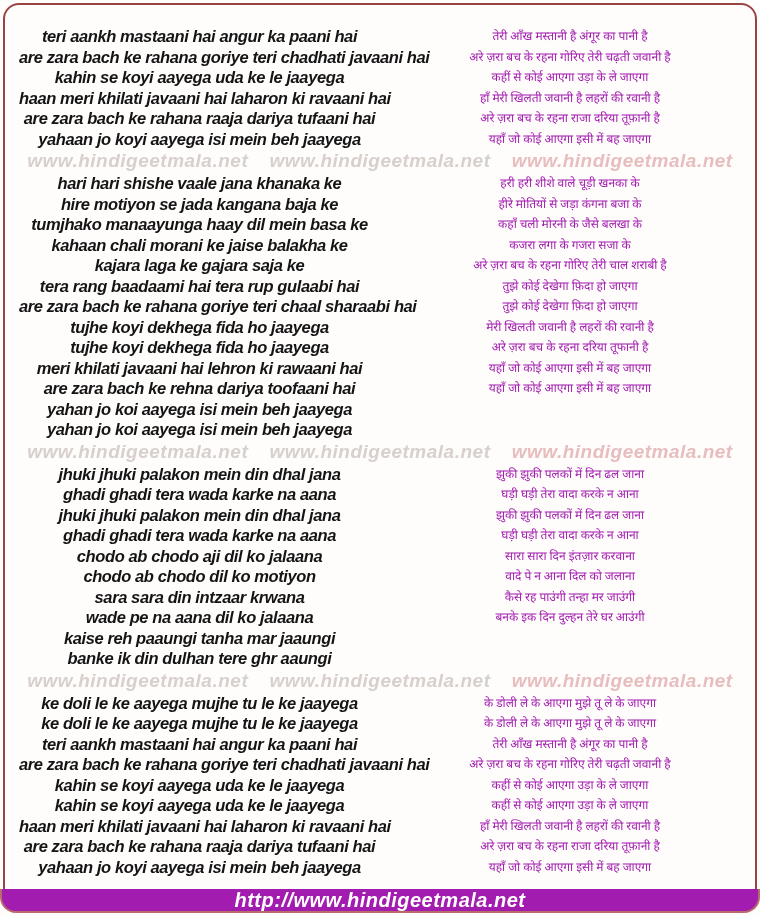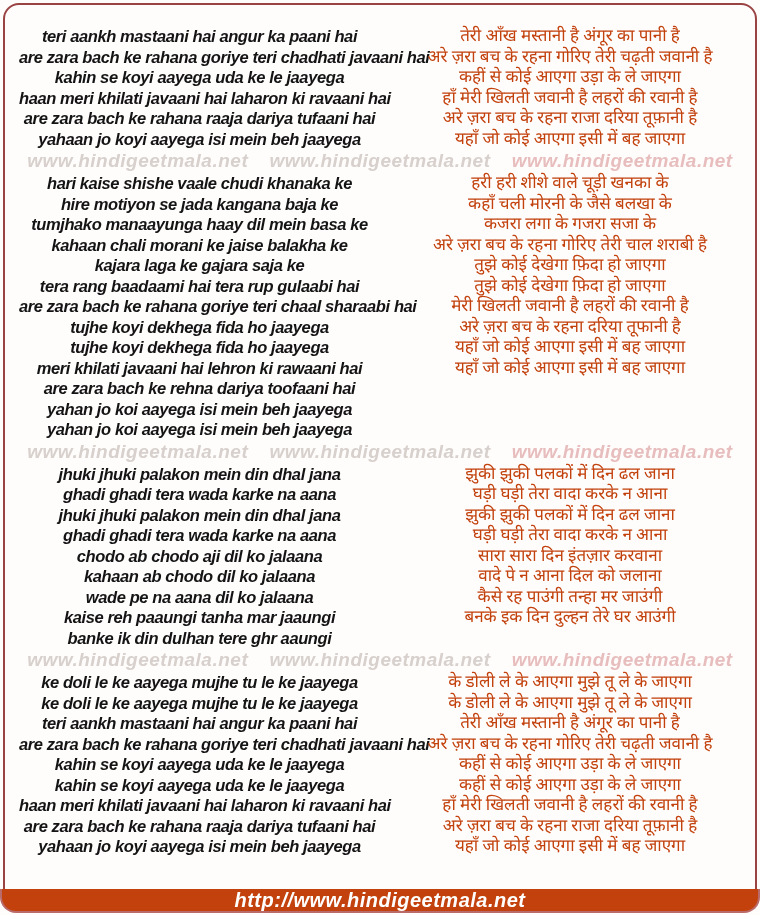--- a/index.html
+++ b/index.html
@@ -19,35 +19,35 @@
   }
   .stanza-row{display:flex;}
   .col{width:50%;text-align:center;}
   .latin-line{
     font-size:16.5px;font-weight:bold;font-style:italic;
     color:#141414;line-height:20.5px;letter-spacing:-0.4px;
     white-space:nowrap;
     margin-left:19px;
   }
   .hindi-line{
-    font-size:17px;color:#c2410c;line-height:20.5px;
+    font-size:12px;color:#a21caf;line-height:20.5px;
     font-family:"Liberation Serif",serif;
     white-space:nowrap;
   }
   .wm-row{
     display:flex;justify-content:space-evenly;align-items:center;
     height:22px;margin:1px 6px;
     font-size:19px;font-weight:bold;font-style:italic;
     letter-spacing:0.5px;
   }
   .wm-gray{color:#d7d0cc;}
   .wm-pink{color:#e7bdbd;}
   .footer-bar{
     position:absolute;left:0;right:0;bottom:2px;height:22px;
-    background:#c2410c;
+    background:#a21caf;
     border-left:2px solid #b96a6a;border-right:2px solid #b96a6a;
     border-bottom:2px solid #b96a6a;
     border-radius:0 0 16px 16px;
     z-index:3;
     display:flex;align-items:center;justify-content:center;
   }
   .footer-url{
     color:#ffffff;font-weight:bold;font-style:italic;
     font-size:20px;letter-spacing:0.5px;
   }
@@ -76,36 +76,37 @@
         <div class="hindi-line">यहाँ जो कोई आएगा इसी में बह जाएगा</div>
       </div>
     </div>
     <div class="wm-row">
       <span class="wm-gray">www.hindigeetmala.net</span>
       <span class="wm-gray">www.hindigeetmala.net</span>
       <span class="wm-pink">www.hindigeetmala.net</span>
     </div>
     <div class="stanza-row">
       <div class="col">
-        <div class="latin-line">hari kaise shishe vaale chudi khanaka ke</div>
+        <div class="latin-line">hari hari shishe vaale jana khanaka ke</div>
         <div class="latin-line">hire motiyon se jada kangana baja ke</div>
         <div class="latin-line">tumjhako manaayunga haay dil mein basa ke</div>
         <div class="latin-line">kahaan chali morani ke jaise balakha ke</div>
         <div class="latin-line">kajara laga ke gajara saja ke</div>
         <div class="latin-line">tera rang baadaami hai tera rup gulaabi hai</div>
         <div class="latin-line">are zara bach ke rahana goriye teri chaal sharaabi hai</div>
         <div class="latin-line">tujhe koyi dekhega fida ho jaayega</div>
         <div class="latin-line">tujhe koyi dekhega fida ho jaayega</div>
         <div class="latin-line">meri khilati javaani hai lehron ki rawaani hai</div>
         <div class="latin-line">are zara bach ke rehna dariya toofaani hai</div>
         <div class="latin-line">yahan jo koi aayega isi mein beh jaayega</div>
         <div class="latin-line">yahan jo koi aayega isi mein beh jaayega</div>
       </div>
       <div class="col">
         <div class="hindi-line">हरी हरी शीशे वाले चूड़ी खनका के</div>
+        <div class="hindi-line">हीरे मोतियों से जड़ा कंगना बजा के</div>
         <div class="hindi-line">कहाँ चली मोरनी के जैसे बलखा के</div>
         <div class="hindi-line">कजरा लगा के गजरा सजा के</div>
         <div class="hindi-line">अरे ज़रा बच के रहना गोरिए तेरी चाल शराबी है</div>
         <div class="hindi-line">तुझे कोई देखेगा फ़िदा हो जाएगा</div>
         <div class="hindi-line">तुझे कोई देखेगा फ़िदा हो जाएगा</div>
         <div class="hindi-line">मेरी खिलती जवानी है लहरों की रवानी है</div>
         <div class="hindi-line">अरे ज़रा बच के रहना दरिया तूफानी है</div>
         <div class="hindi-line">यहाँ जो कोई आएगा इसी में बह जाएगा</div>
         <div class="hindi-line">यहाँ जो कोई आएगा इसी में बह जाएगा</div>
       </div>
@@ -115,21 +116,22 @@
       <span class="wm-gray">www.hindigeetmala.net</span>
       <span class="wm-pink">www.hindigeetmala.net</span>
     </div>
     <div class="stanza-row">
       <div class="col">
         <div class="latin-line">jhuki jhuki palakon mein din dhal jana</div>
         <div class="latin-line">ghadi ghadi tera wada karke na aana</div>
         <div class="latin-line">jhuki jhuki palakon mein din dhal jana</div>
         <div class="latin-line">ghadi ghadi tera wada karke na aana</div>
         <div class="latin-line">chodo ab chodo aji dil ko jalaana</div>
-        <div class="latin-line">kahaan ab chodo dil ko jalaana</div>
+        <div class="latin-line">chodo ab chodo dil ko motiyon</div>
+        <div class="latin-line">sara sara din intzaar krwana</div>
         <div class="latin-line">wade pe na aana dil ko jalaana</div>
         <div class="latin-line">kaise reh paaungi tanha mar jaaungi</div>
         <div class="latin-line">banke ik din dulhan tere ghr aaungi</div>
       </div>
       <div class="col">
         <div class="hindi-line">झुकी झुकी पलकों में दिन ढल जाना</div>
         <div class="hindi-line">घड़ी घड़ी तेरा वादा करके न आना</div>
         <div class="hindi-line">झुकी झुकी पलकों में दिन ढल जाना</div>
         <div class="hindi-line">घड़ी घड़ी तेरा वादा करके न आना</div>
         <div class="hindi-line">सारा सारा दिन इंतज़ार करवाना</div>

